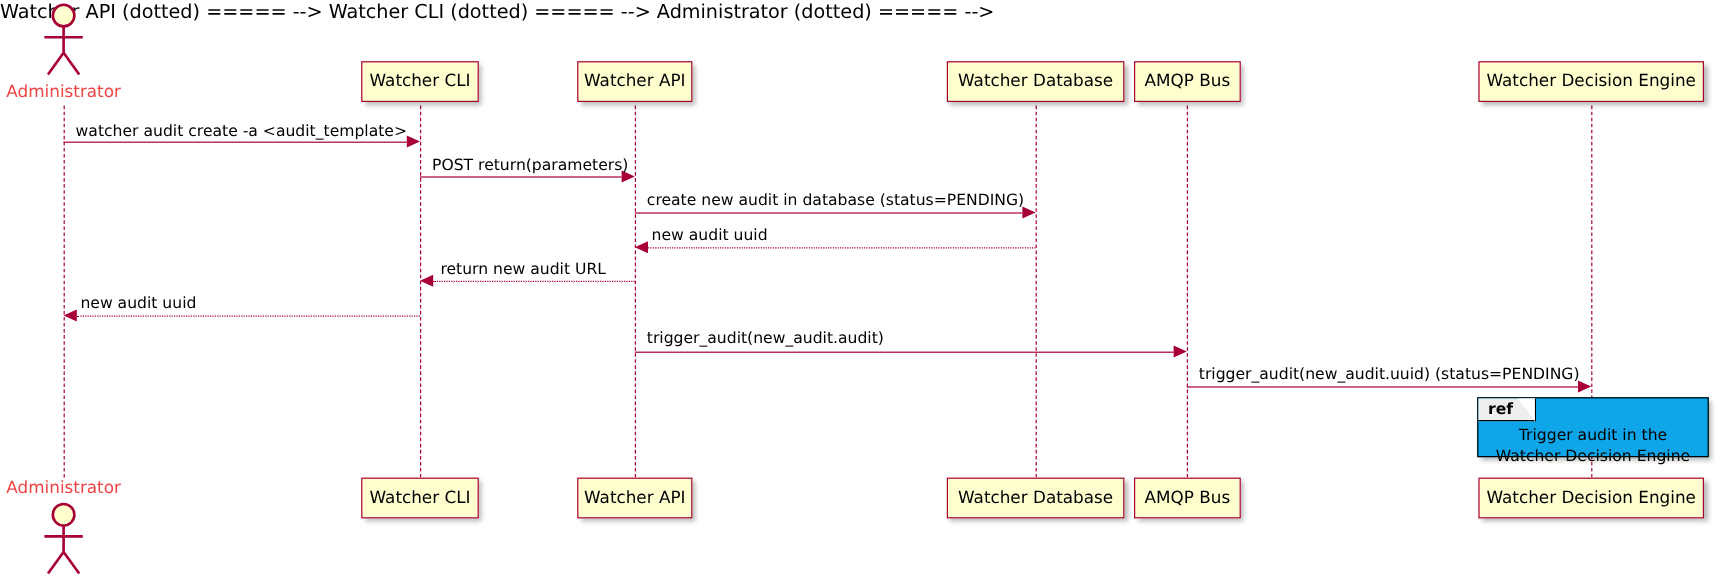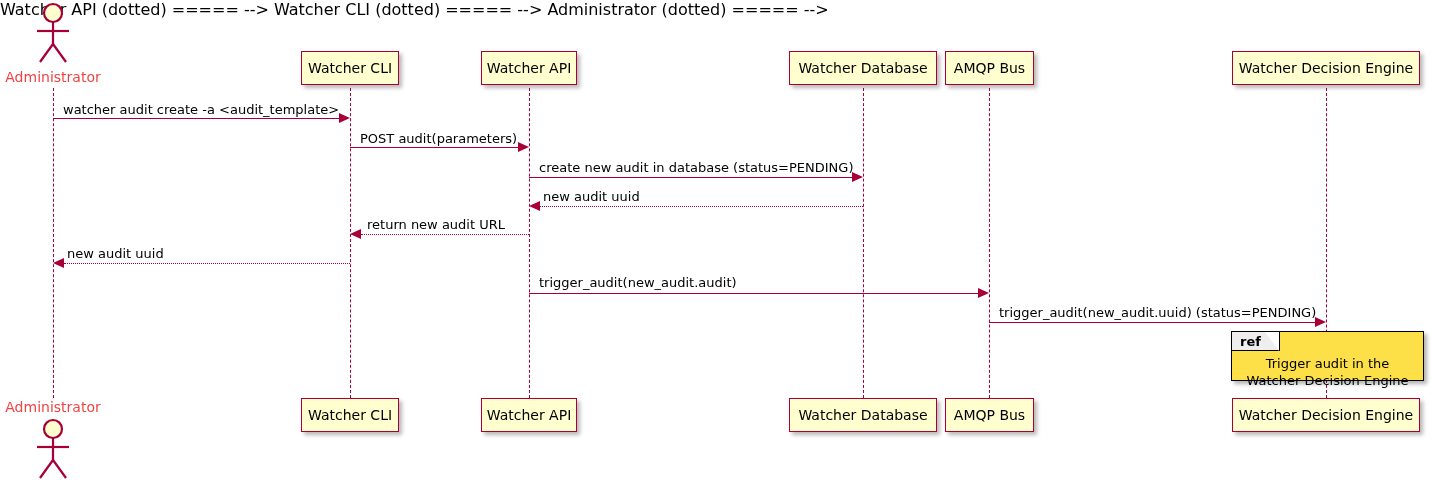--- a/index.html
+++ b/index.html
@@ -75,21 +75,21 @@
   .msg-label {
     position: absolute;
     font-size: 13px;
     color: #000000;
     white-space: nowrap;
     line-height: 1;
   }
   .ref-box {
     position: absolute;
     box-sizing: border-box;
-    background: #fde047;
+    background: #0ea5e9;
     border: 1.5px solid #000000;
     box-shadow: 3px 3px 4px rgba(0,0,0,0.30);
   }
   .ref-tab {
     position: absolute;
     left: 0;
     top: 0;
     height: 19px;
     background: #EEEEEE;
     border-right: 1.5px solid #000000;
@@ -168,21 +168,21 @@
   </div>
 
   
   <div class="msg-line" style="left:53px; top:118px; width:286px;"></div>
   <div class="arrow-head right" style="left:339px; top:113px;"></div>
   <div class="msg-label" style="left:63px; top:103px;">watcher audit create -a &lt;audit_template&gt;</div>
 
   
   <div class="msg-line" style="left:350px; top:147px; width:168px;"></div>
   <div class="arrow-head right" style="left:518px; top:142px;"></div>
-  <div class="msg-label" style="left:360px; top:132px;">POST audit(parameters)</div>
+  <div class="msg-label" style="left:360px; top:132px;">POST return(parameters)</div>
 
   
   <div class="msg-line" style="left:529px; top:177px; width:323px;"></div>
   <div class="arrow-head right" style="left:852px; top:172px;"></div>
   <div class="msg-label" style="left:539px; top:161px;">create new audit in database (status=PENDING)</div>
 
    Watcher API (dotted) ===== --&gt;
   <div class="msg-line dotted" style="left:540px; top:206px; width:323px;"></div>
   <div class="arrow-head left" style="left:529px; top:201px;"></div>
   <div class="msg-label" style="left:543px; top:190px;">new audit uuid</div>

